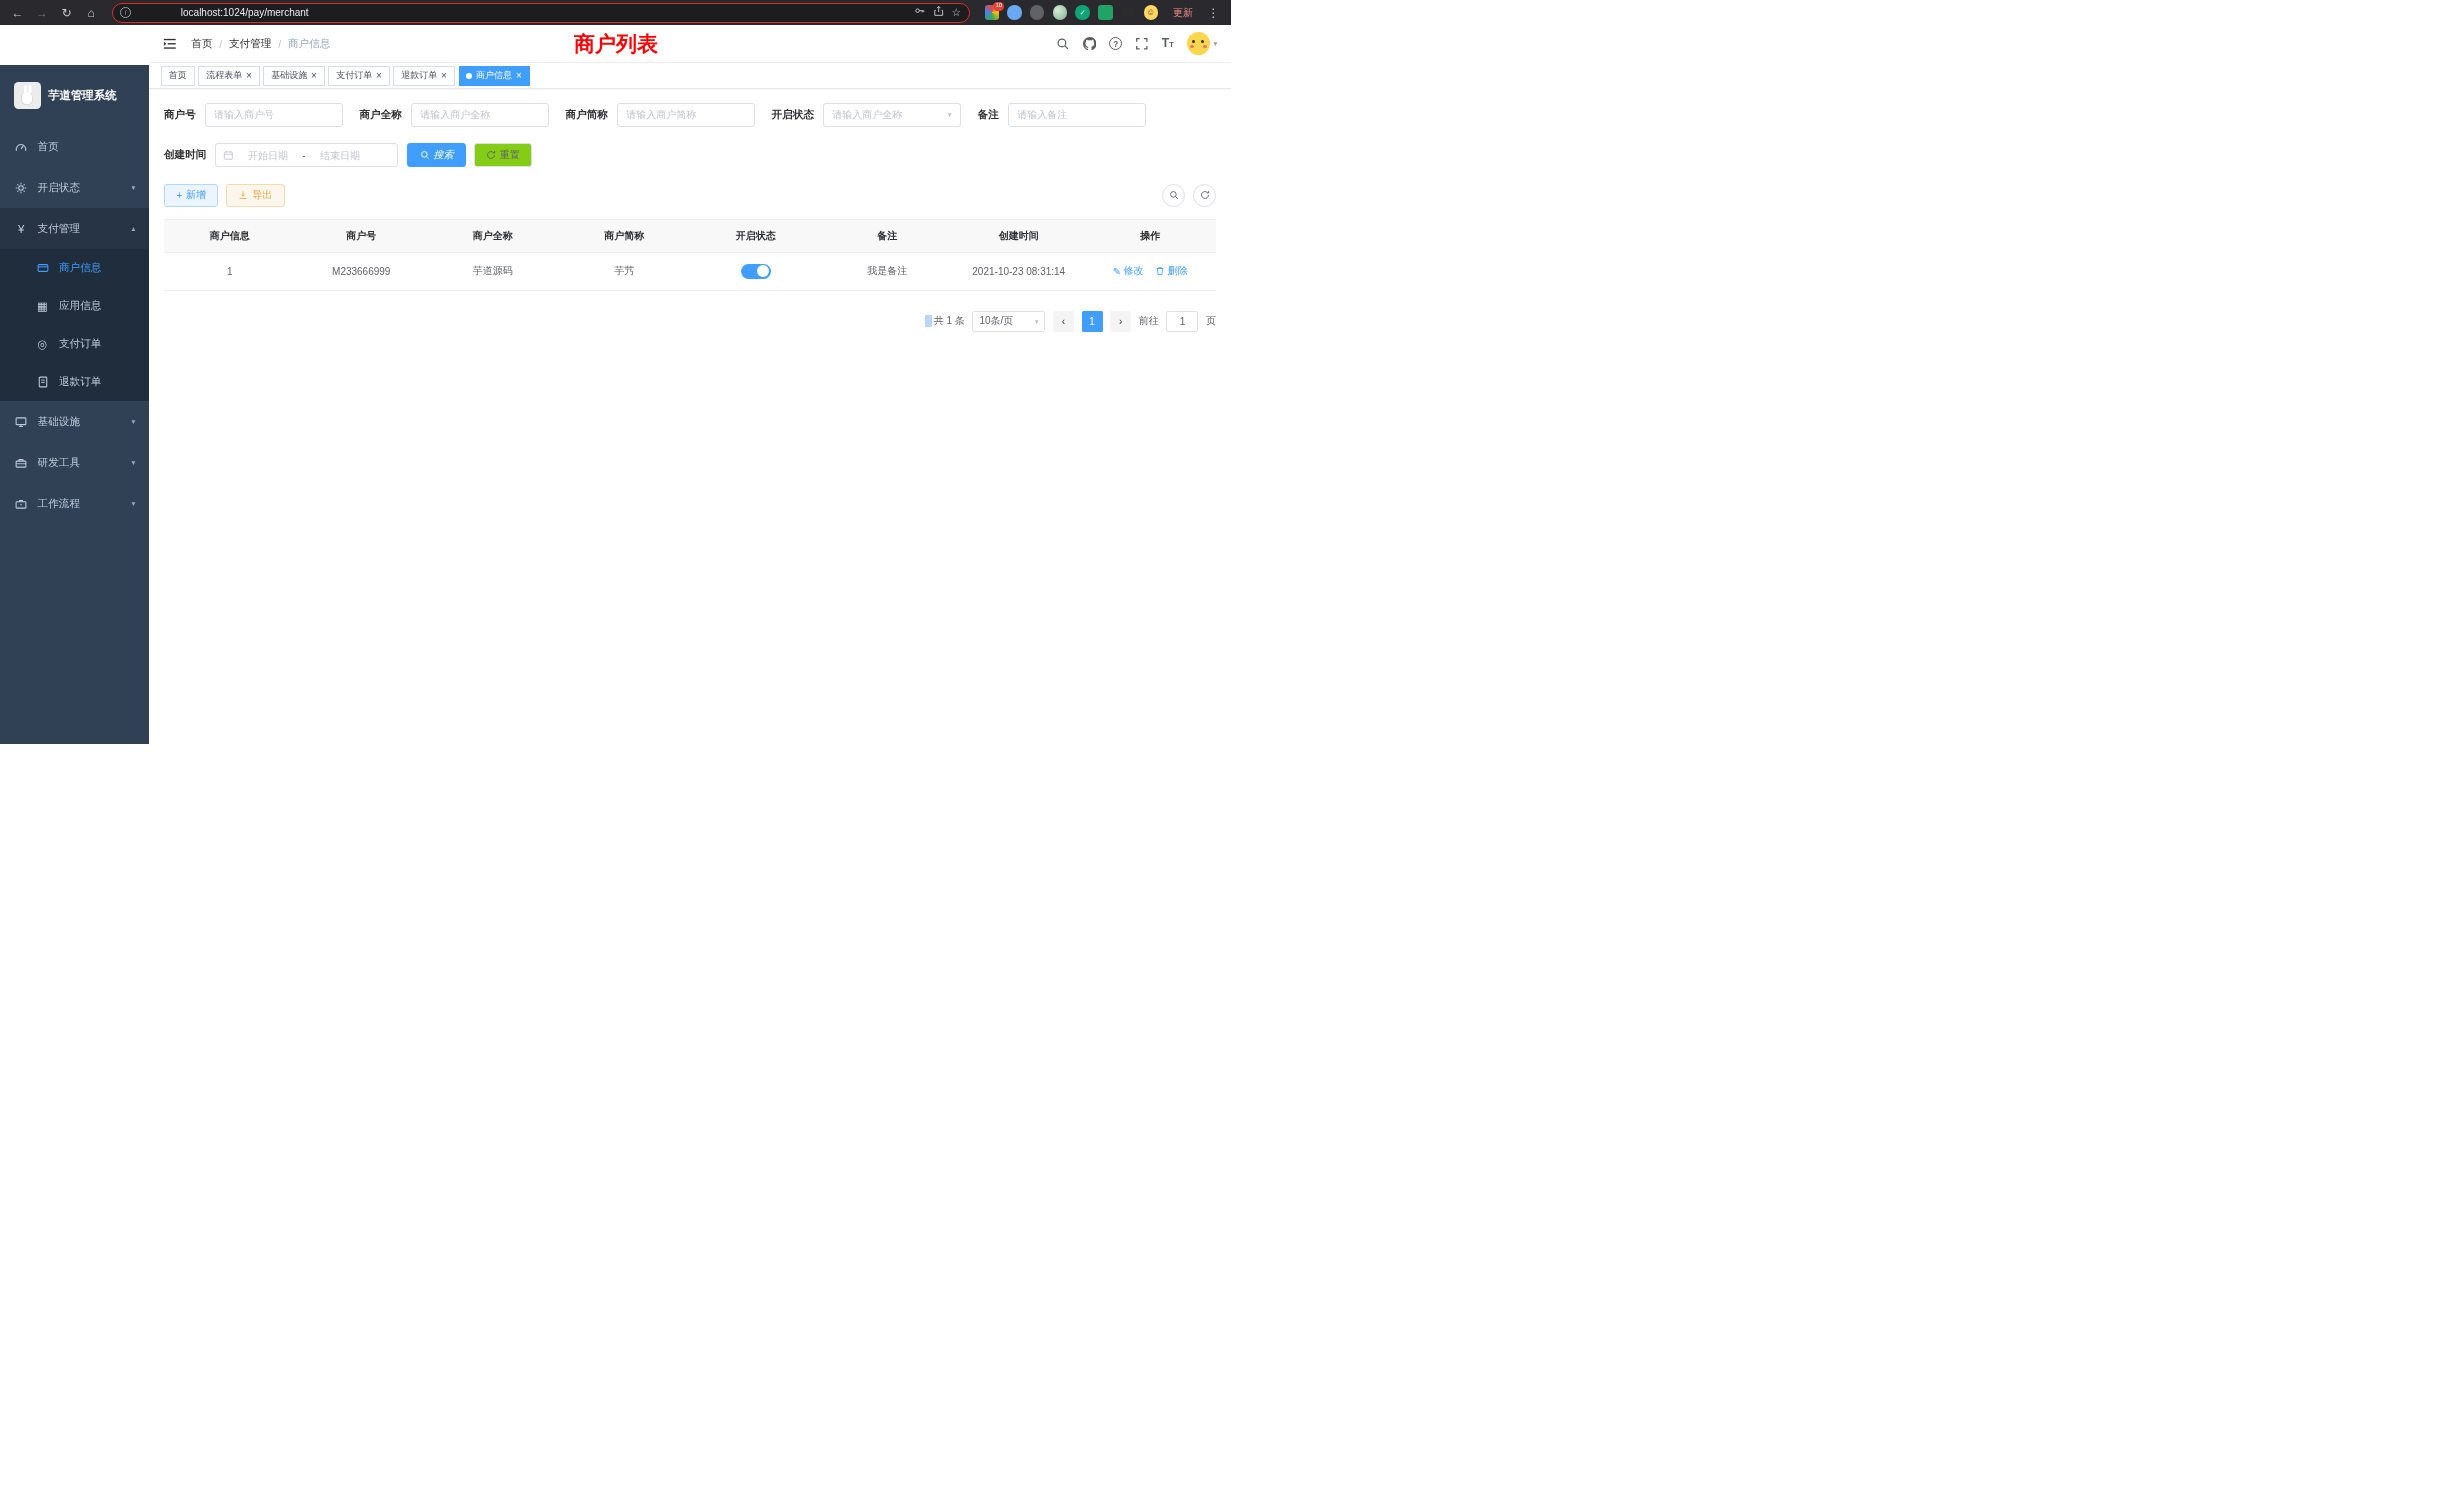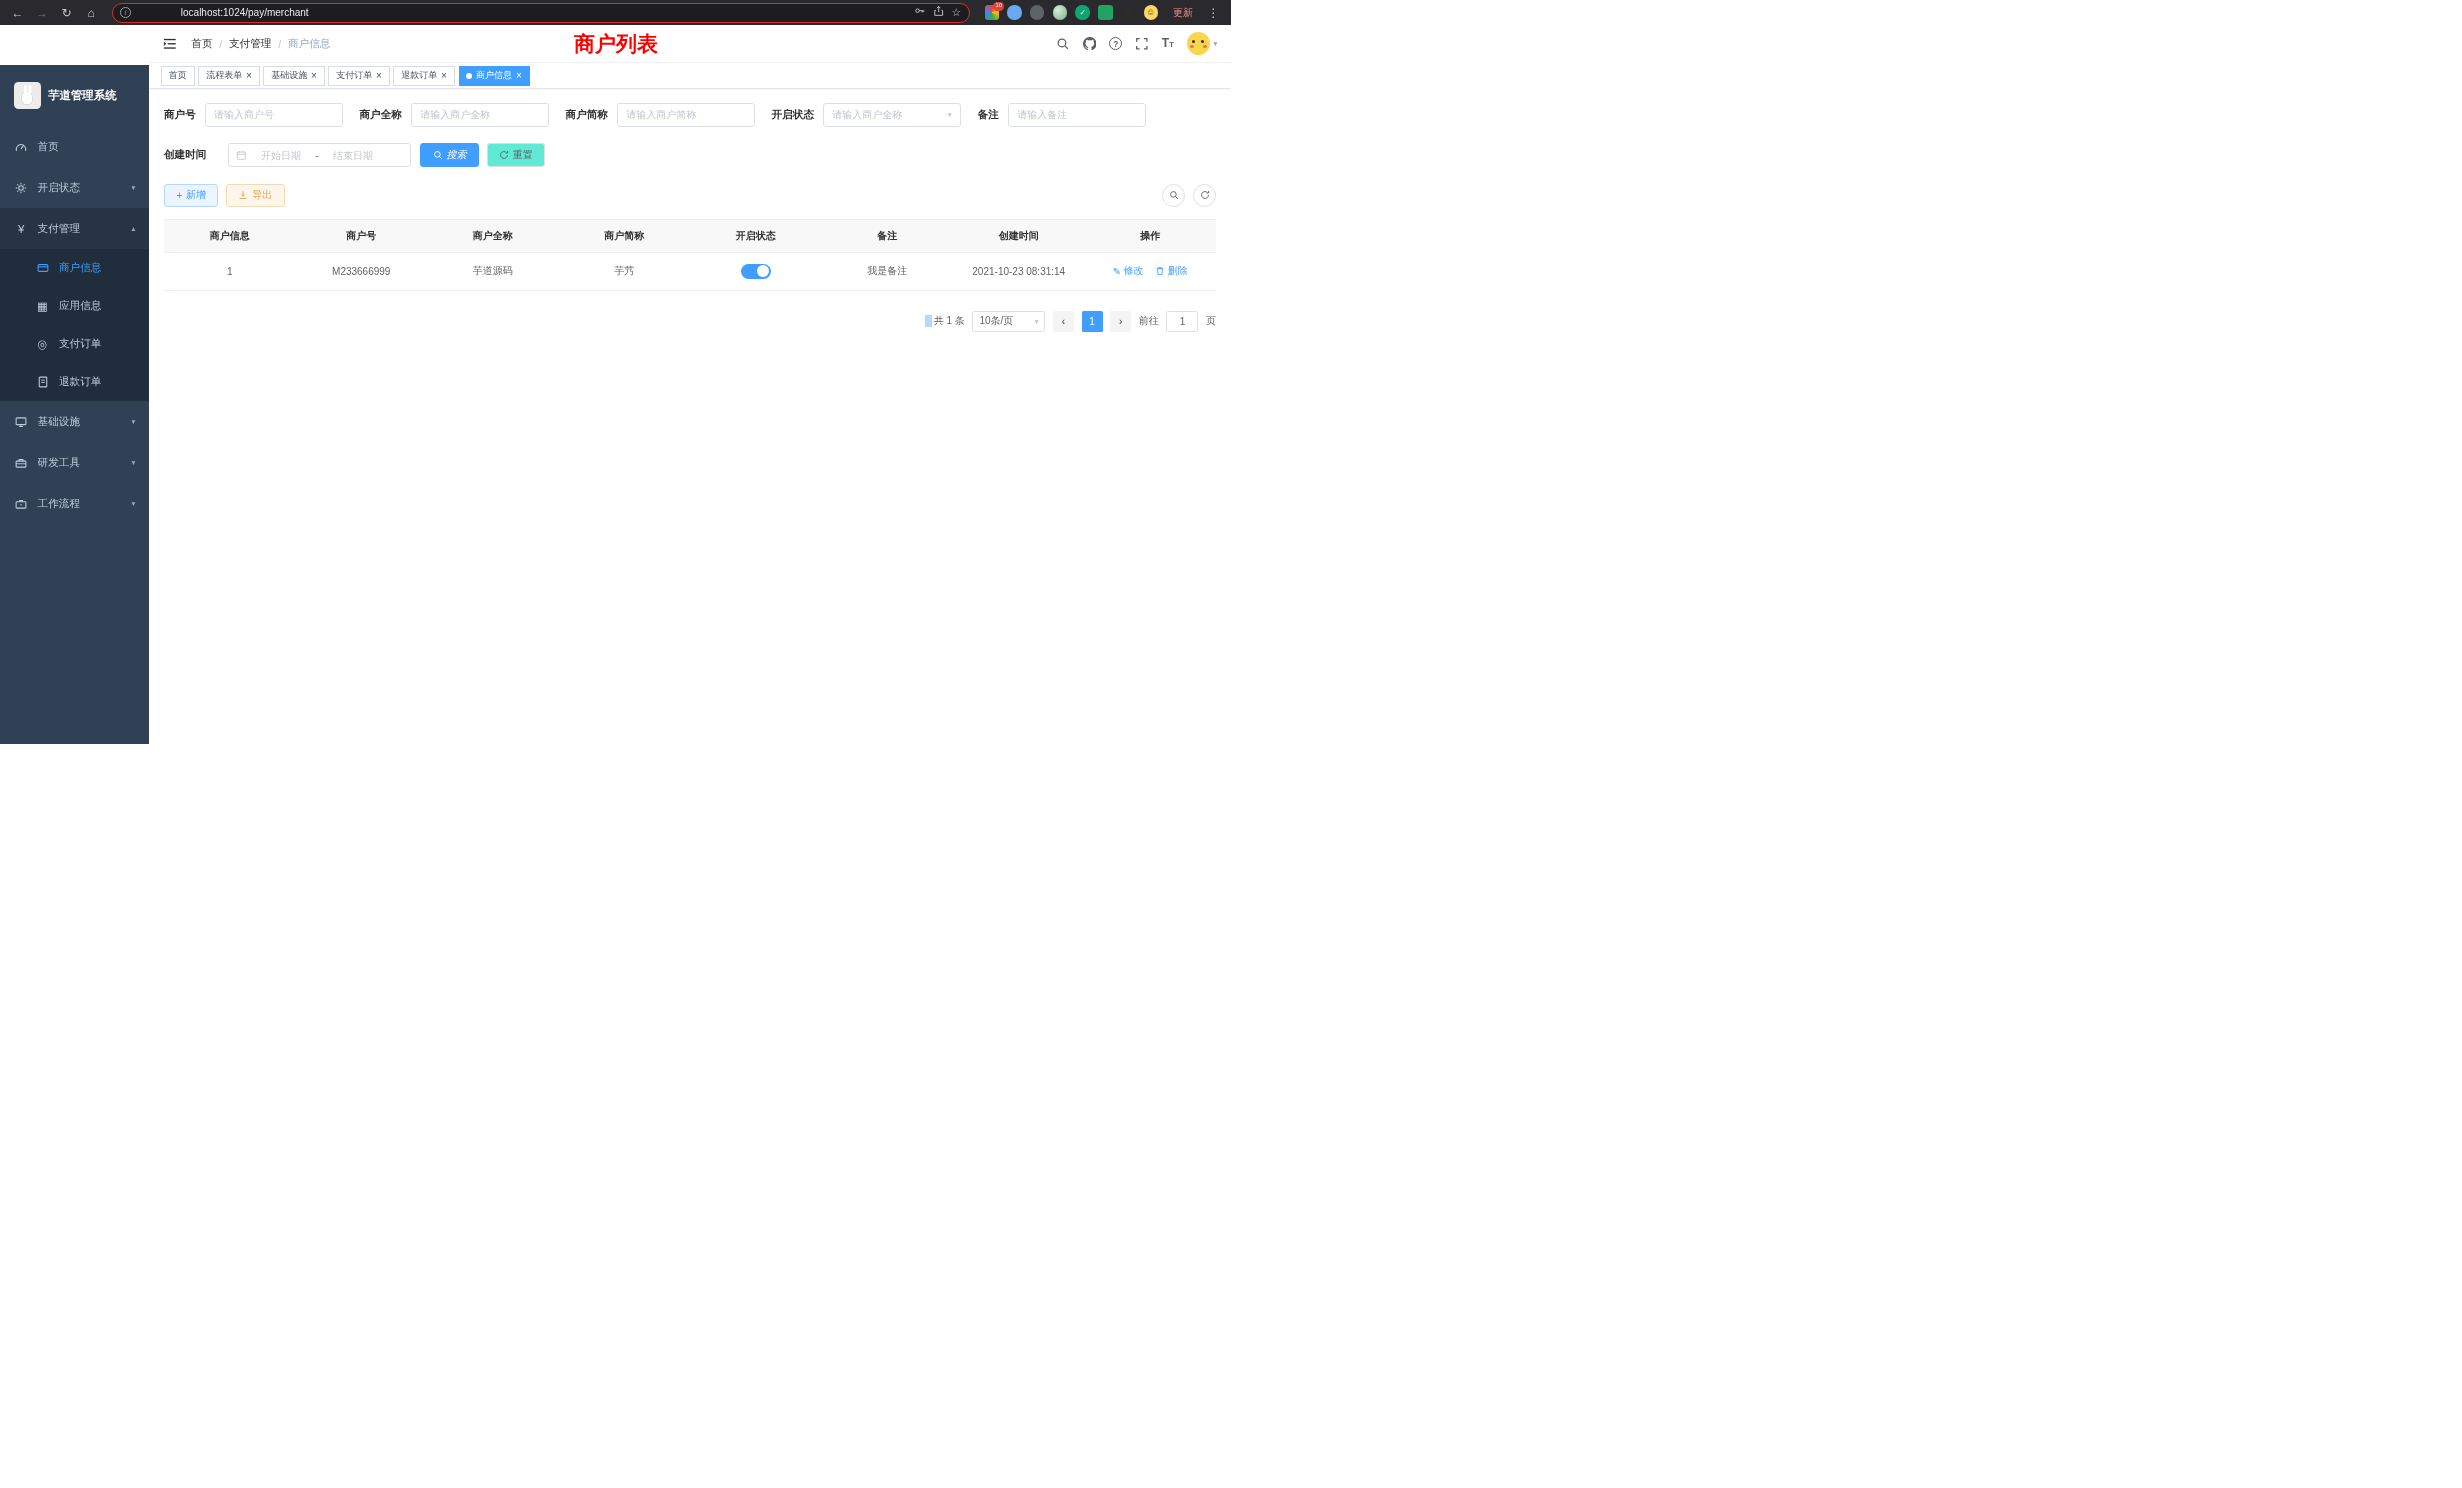--- a/index.html
+++ b/index.html
@@ -106,28 +106,28 @@
   .filter-row { display:flex; align-items:center; margin-bottom:16.7px; }
   .f-item { display:flex; align-items:center; margin-right:16.7px; }
   .f-label { font-size:10.6px; color:#303133; font-weight:600; padding-right:9px; white-space:nowrap; }
   .f-input, .f-select { width:138px; height:24px; border:0.8px solid #dcdfe6; border-radius:3px;
     padding:0 8.3px; font-size:10px; color:#606266; background:#fff; outline:none; }
   .f-input::placeholder { color:#c0c4cc; }
   .f-select { display:flex; align-items:center; justify-content:space-between; color:#c0c4cc;
     cursor:pointer; }
   .sel-caret { color:#c0c4cc; font-size:7.6px; }
   .daterange { width:183px; height:24px; border:0.8px solid #dcdfe6; border-radius:3px;
-    display:flex; align-items:center; padding:0 6.8px; gap:3.8px; color:#c0c4cc;margin-left:13px; }
+    display:flex; align-items:center; padding:0 6.8px; gap:3.8px; color:#c0c4cc; }
   .daterange svg { width:10.6px; height:10.6px; color:#c0c4cc; flex:none; }
   .dr-input { width:61px; border:none; outline:none; font-size:10px; color:#606266;
     text-align:center; background:transparent; }
   .dr-input::placeholder { color:#c0c4cc; }
   .dr-sep { color:#606266; font-size:10px; }
   .btn { height:24px; border-radius:3px; font-size:10px; display:inline-flex; align-items:center;
-    gap:3.8px; padding:0 11.4px; cursor:pointer; border:0.8px solid #dcdfe6; background:#5eead4;
+    gap:3.8px; padding:0 11.4px; cursor:pointer; border:0.8px solid #dcdfe6; background:#84cc16;
     color:#606266; white-space:nowrap; }
   .btn svg { width:10px; height:10px; }
   .btn-primary { background:var(--accent,#409eff); border-color:var(--accent,#409eff); color:#fff;
     margin-left:9px;font-style:italic; }
   .btn-default { margin-left:7.6px; }
   .btn-add { background:#ecf5ff; border-color:#b3d8ff; color:var(--accent,#409eff); height:23px; }
   .btn-export { background:#fdf6ec; border-color:#f5dab1; color:var(--warning,#e6a23c);
     height:23px; margin-left:7.6px; }
   .toolbar { display:flex; align-items:center; margin-top:1.5px; }
   .toolbar-right { margin-left:auto; display:flex; gap:7.6px; }

